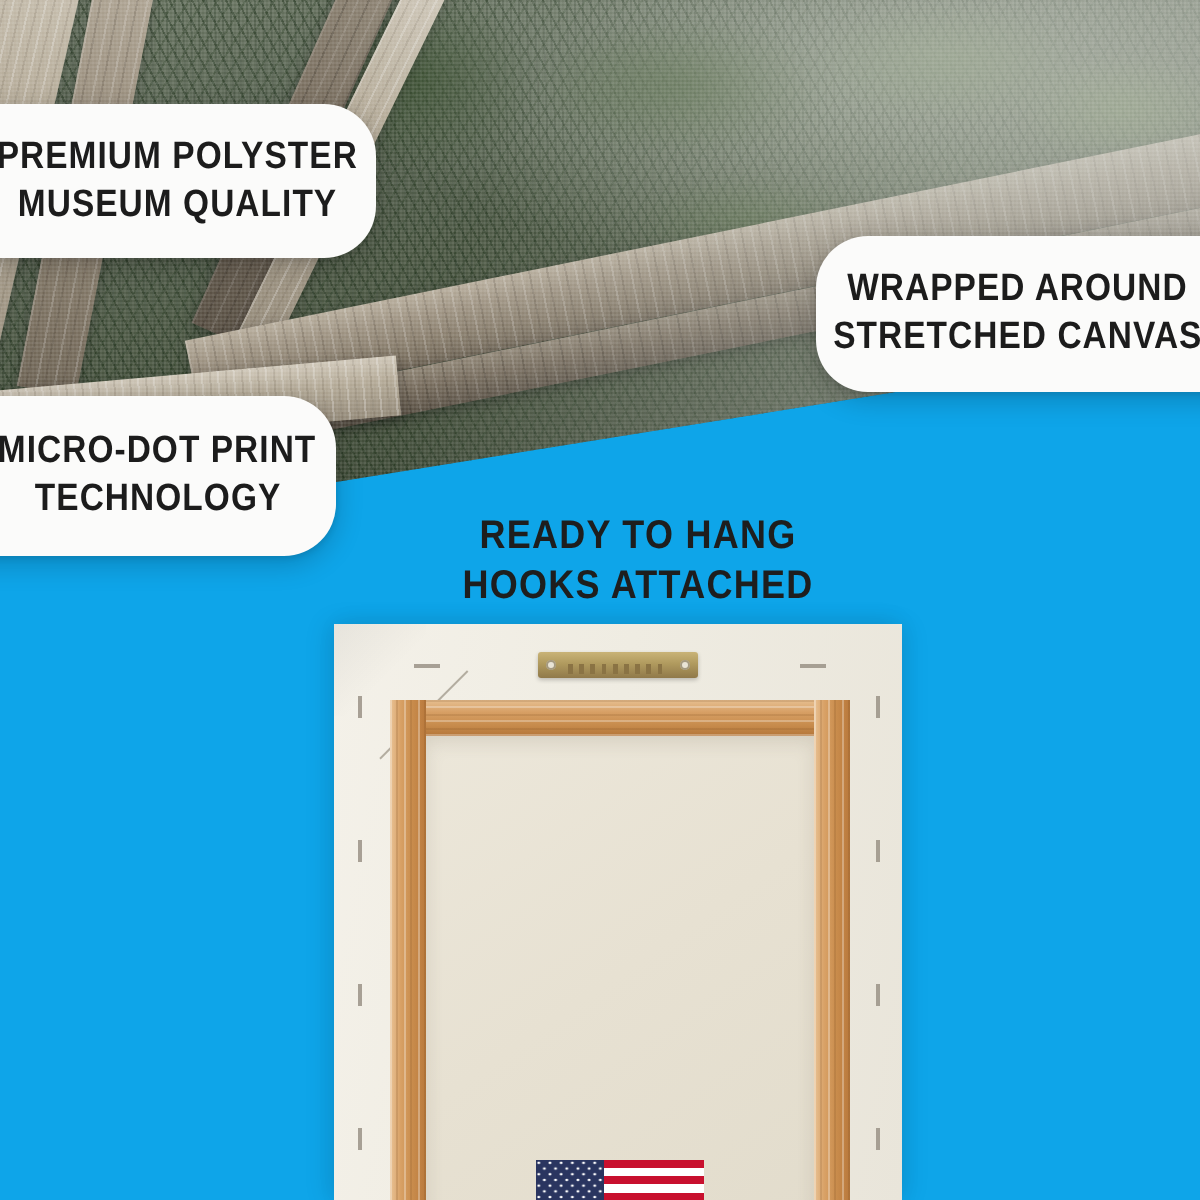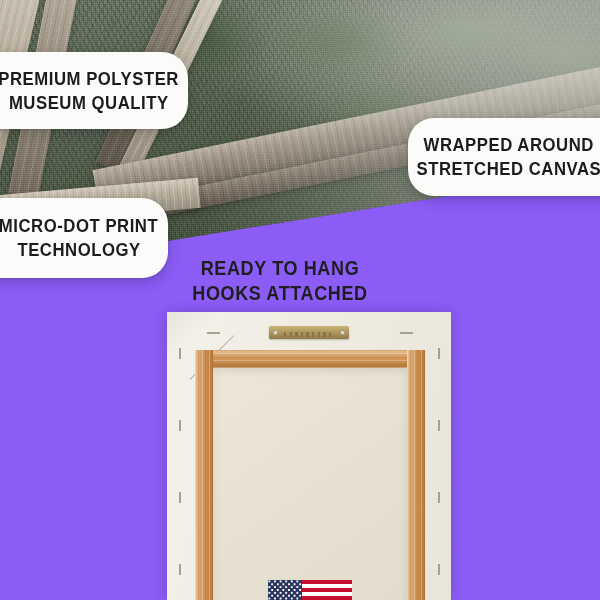--- a/index.html
+++ b/index.html
@@ -9,21 +9,21 @@
   }
   body {
     font-family: "Liberation Sans", sans-serif;
   }
 
   .stage {
     position: relative;
     width: 600px;
     height: 600px;
     overflow: hidden;
-    background: #8b5cf6;
+    background: #0ea5e9;
   }
 
   
   .photo {
     position: absolute;
     left: 0;
     top: 0;
     width: 600px;
     height: 268px;
     overflow: hidden;
@@ -132,20 +132,21 @@
     white-space: nowrap;
     transform: scaleX(0.88);
   }
 
   
   .heading {
     position: absolute;
     left: 0;
     width: 560px;
     text-align: center;
+    padding-left: 39px;
   }
   .heading-line {
     font-family: "Liberation Sans Narrow", "Liberation Sans", sans-serif;
     font-size: 20px;
     font-weight: 700;
     letter-spacing: 0.7px;
     color: #1e1e1e;
     line-height: 1.26;
     transform: scaleX(0.9);
   }

